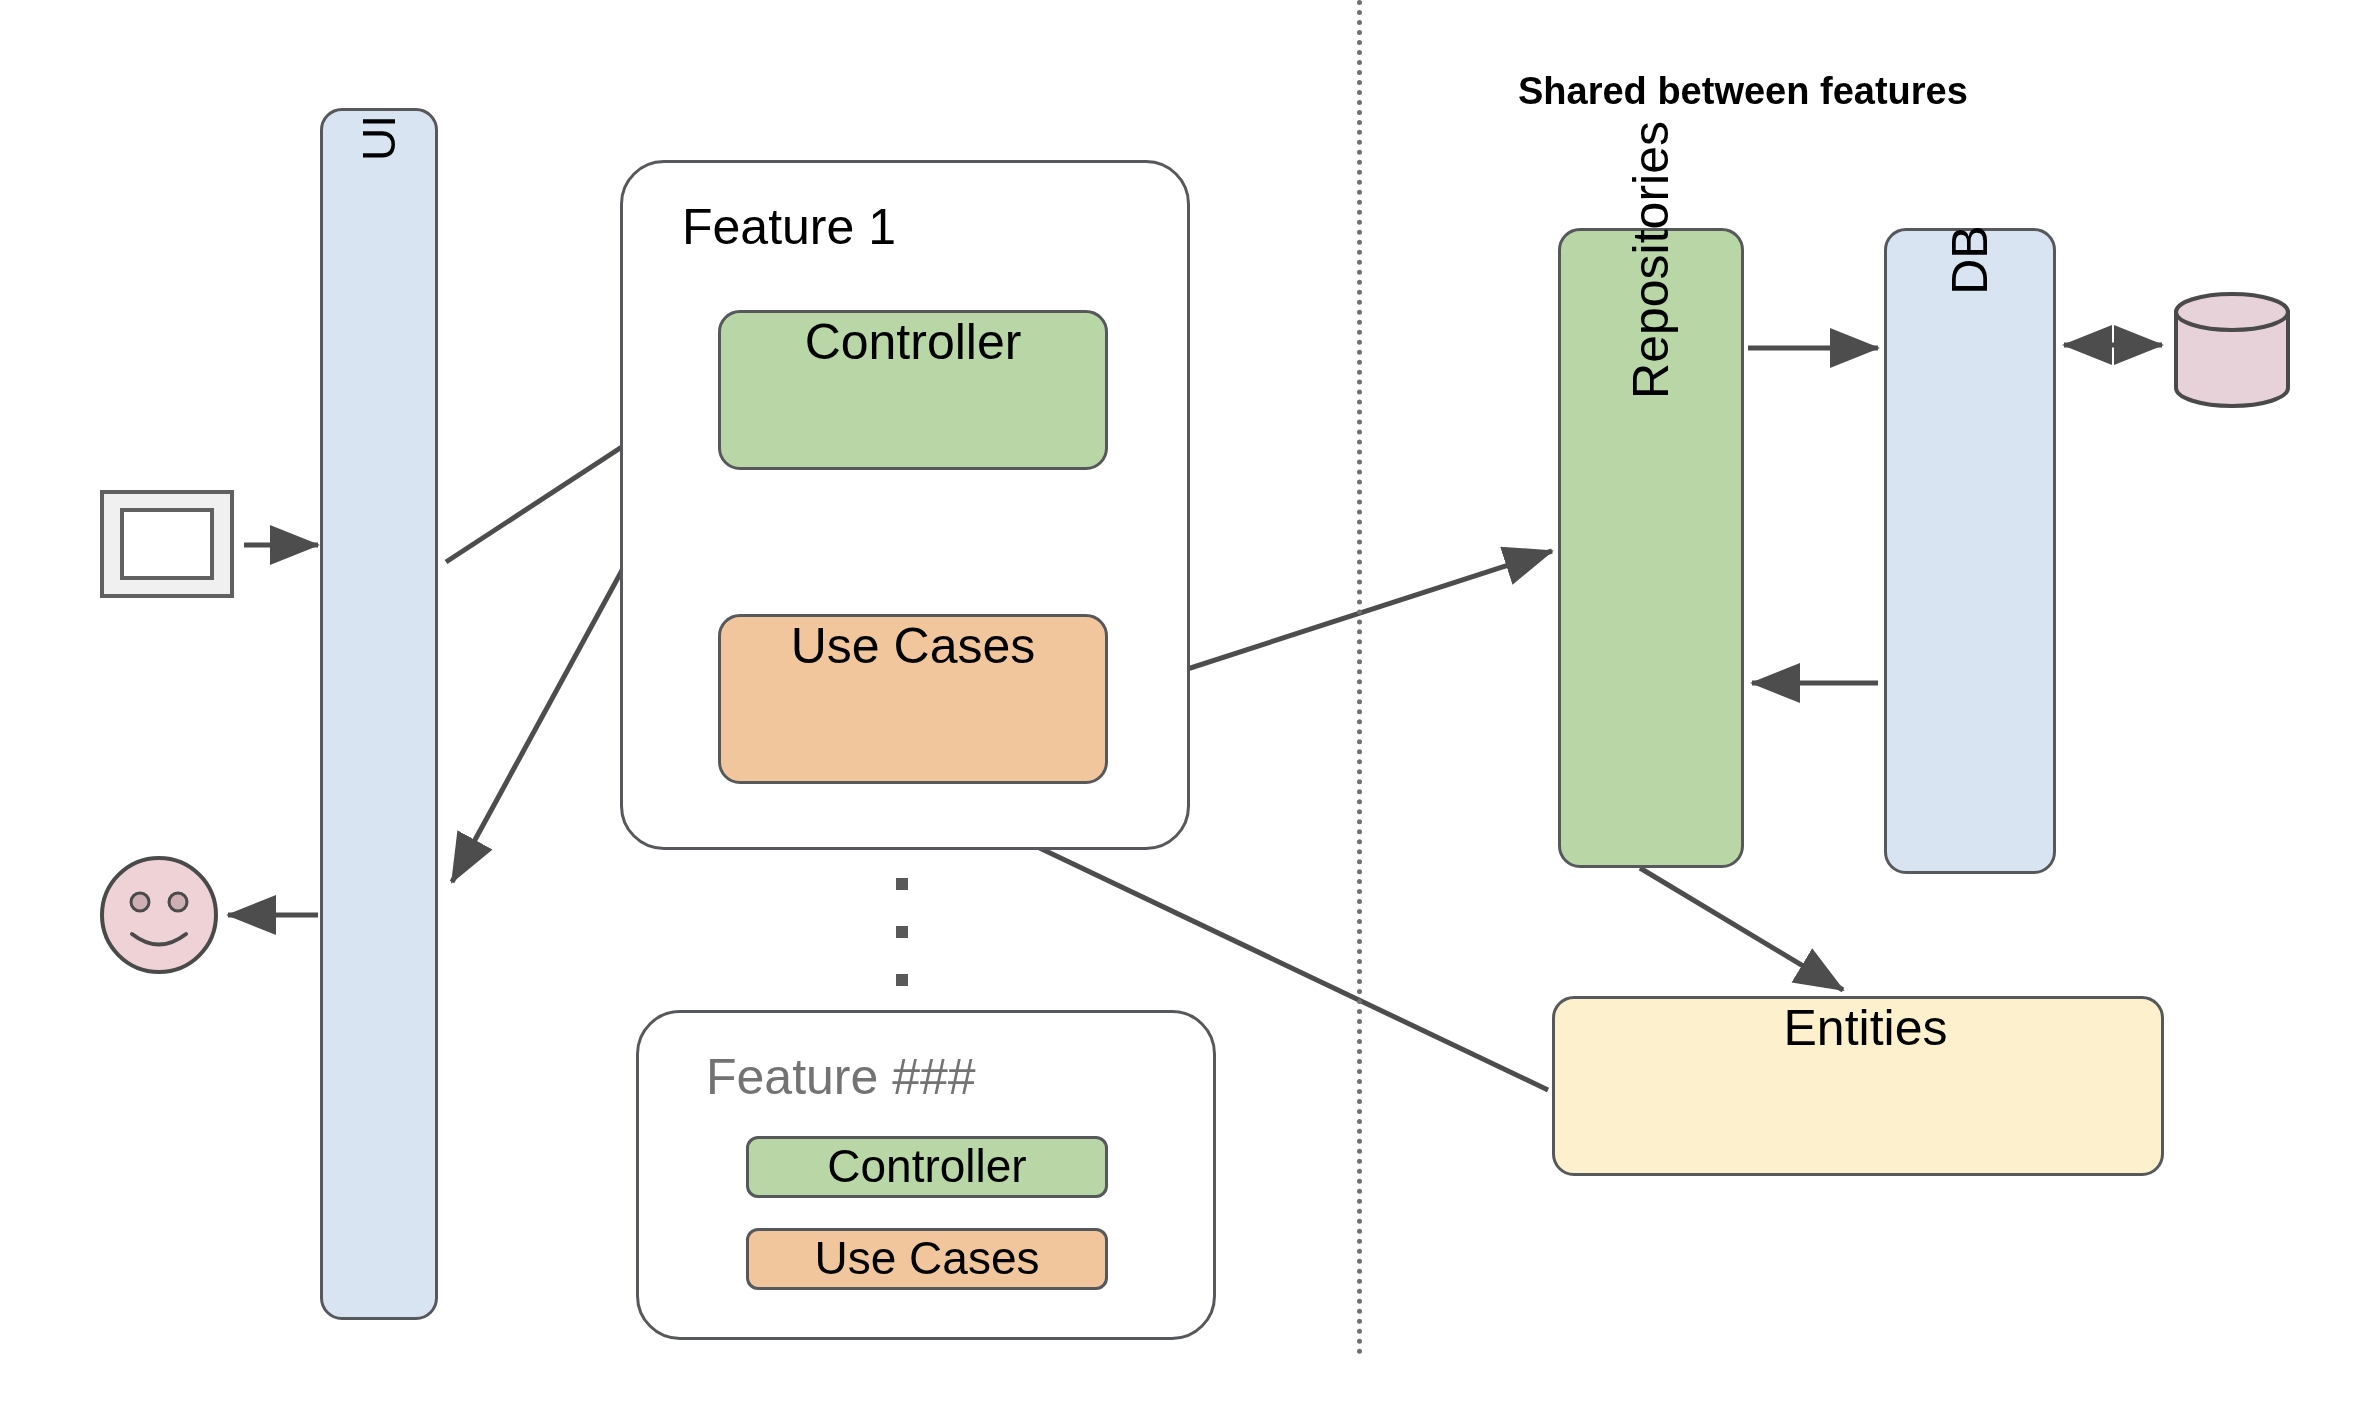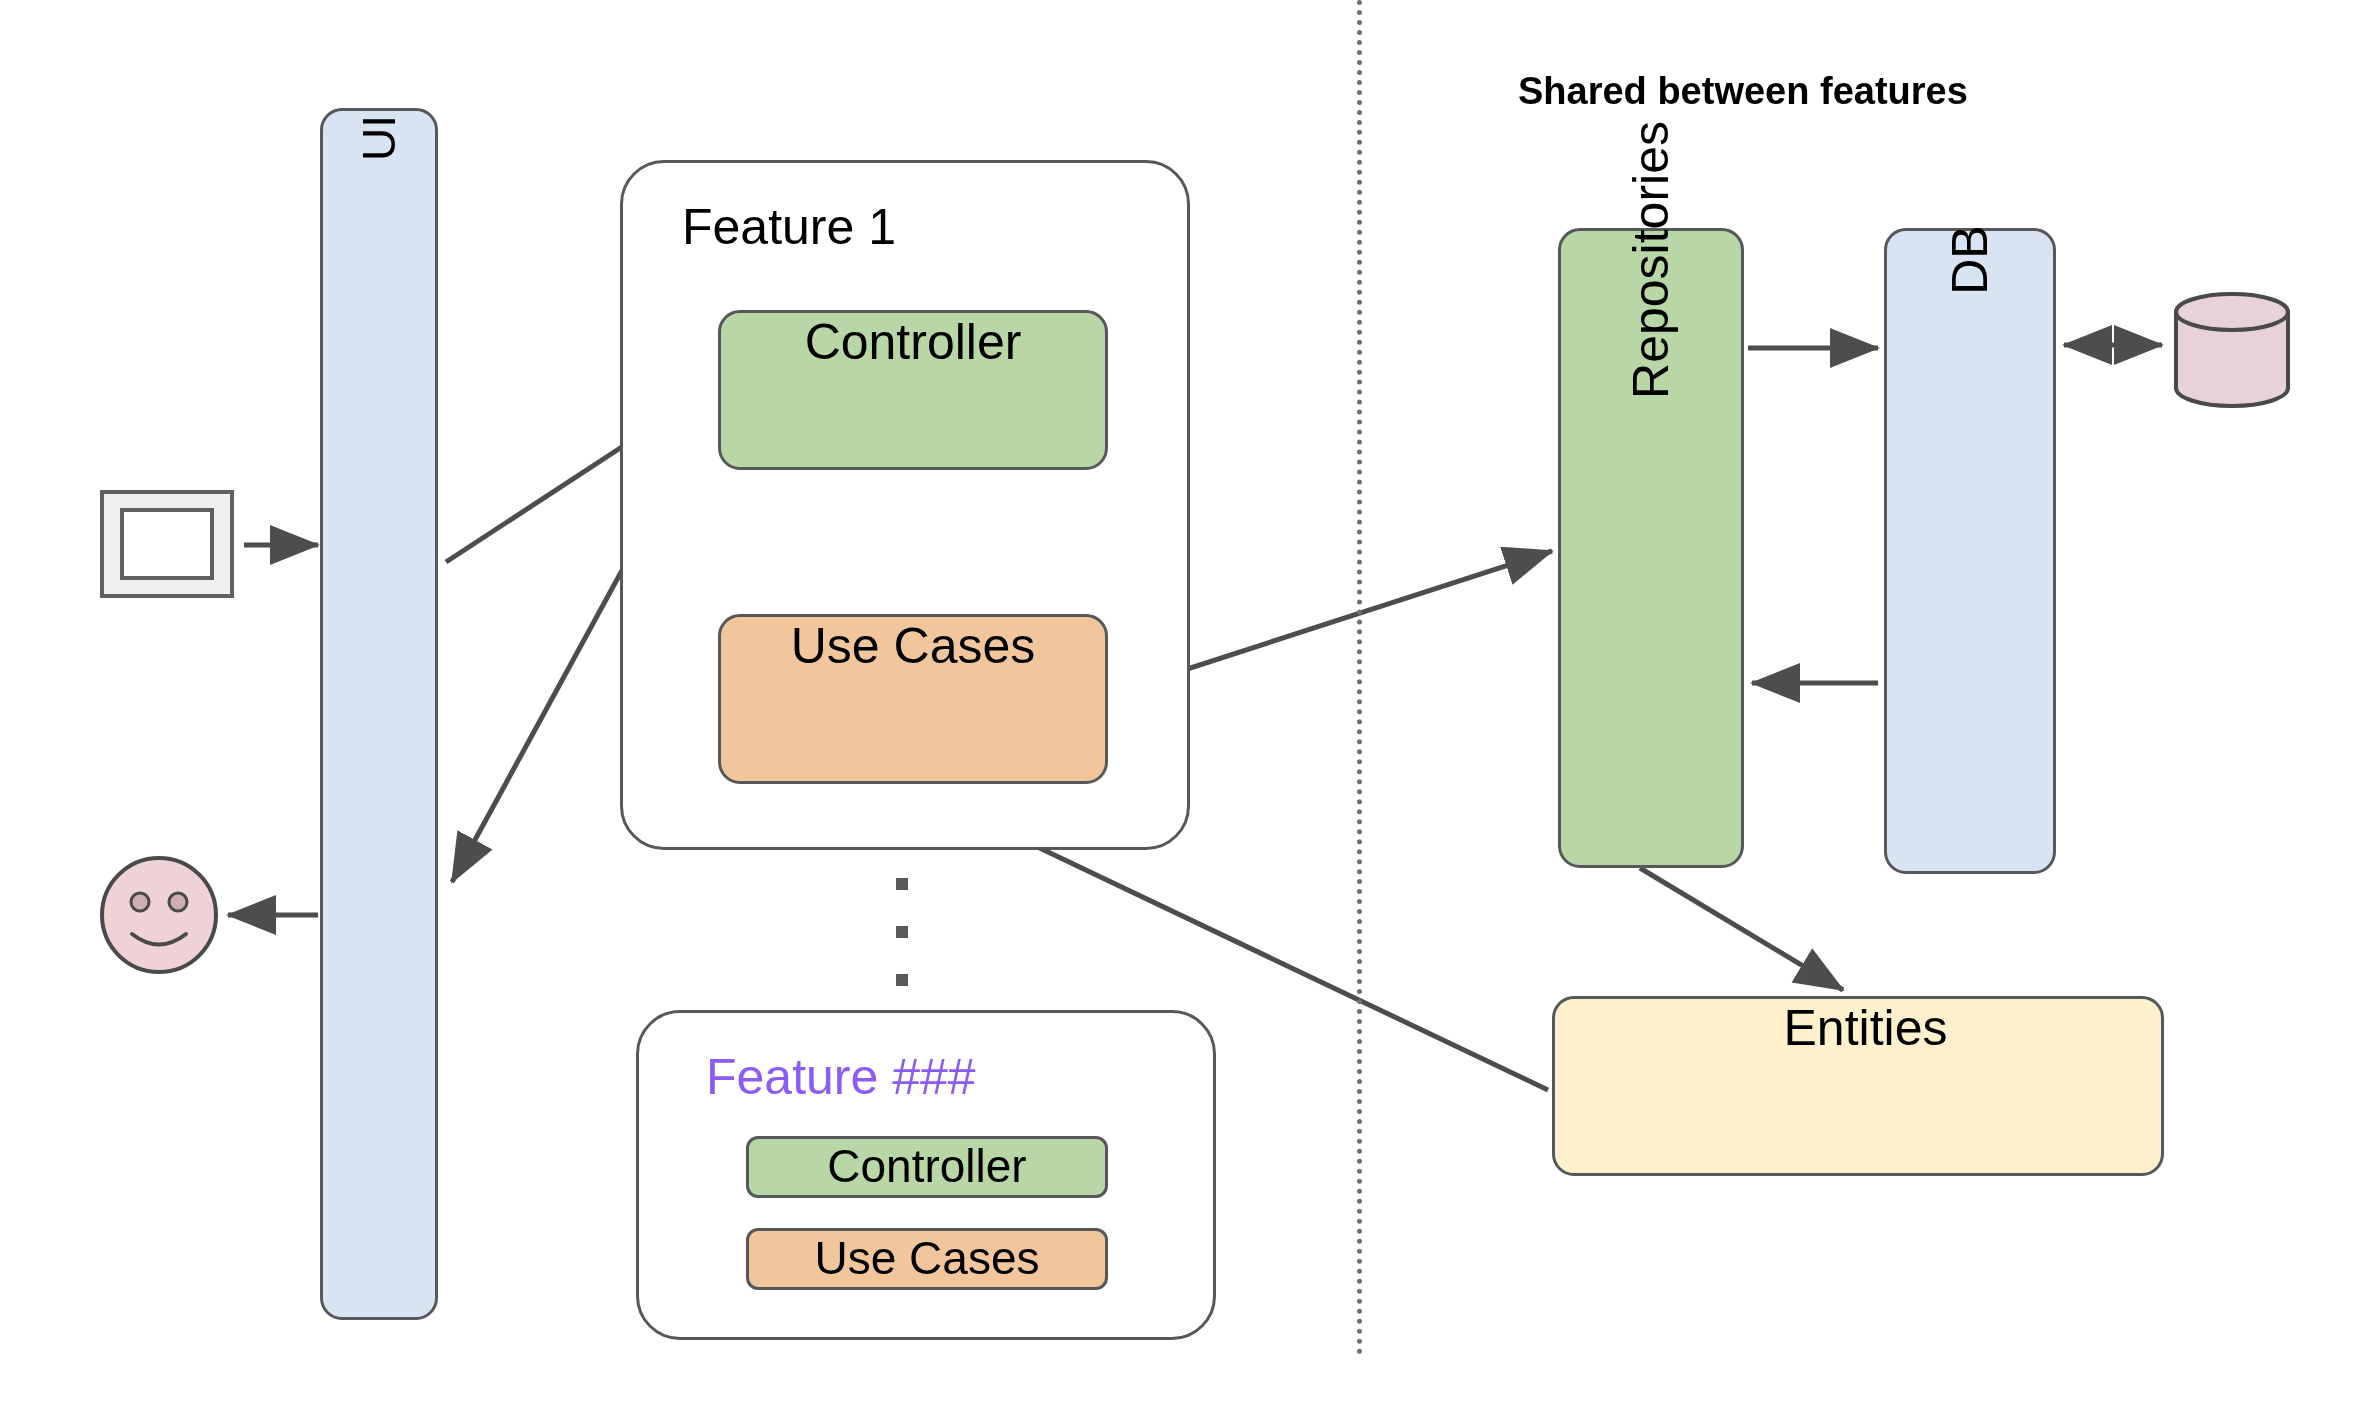--- a/index.html
+++ b/index.html
@@ -76,21 +76,21 @@
     left: 636px; top: 1010px; width: 580px; height: 330px;
     background: #ffffff;
     border: 3px solid #56585b;
     border-radius: 44px;
     display: block;
   }
   #featureN-title {
     position: absolute;
     left: 706px; top: 1048px;
     font-size: 50px;
-    color: #8b5cf6;
+    color: #737373;
   }
   #featureN-controller {
     left: 746px; top: 1136px; width: 362px; height: 62px;
     background: #b8d6a6;
     border-radius: 12px;
     font-size: 46px;
   }
   #featureN-usecases {
     left: 746px; top: 1228px; width: 362px; height: 62px;
     background: #f2c69c;

